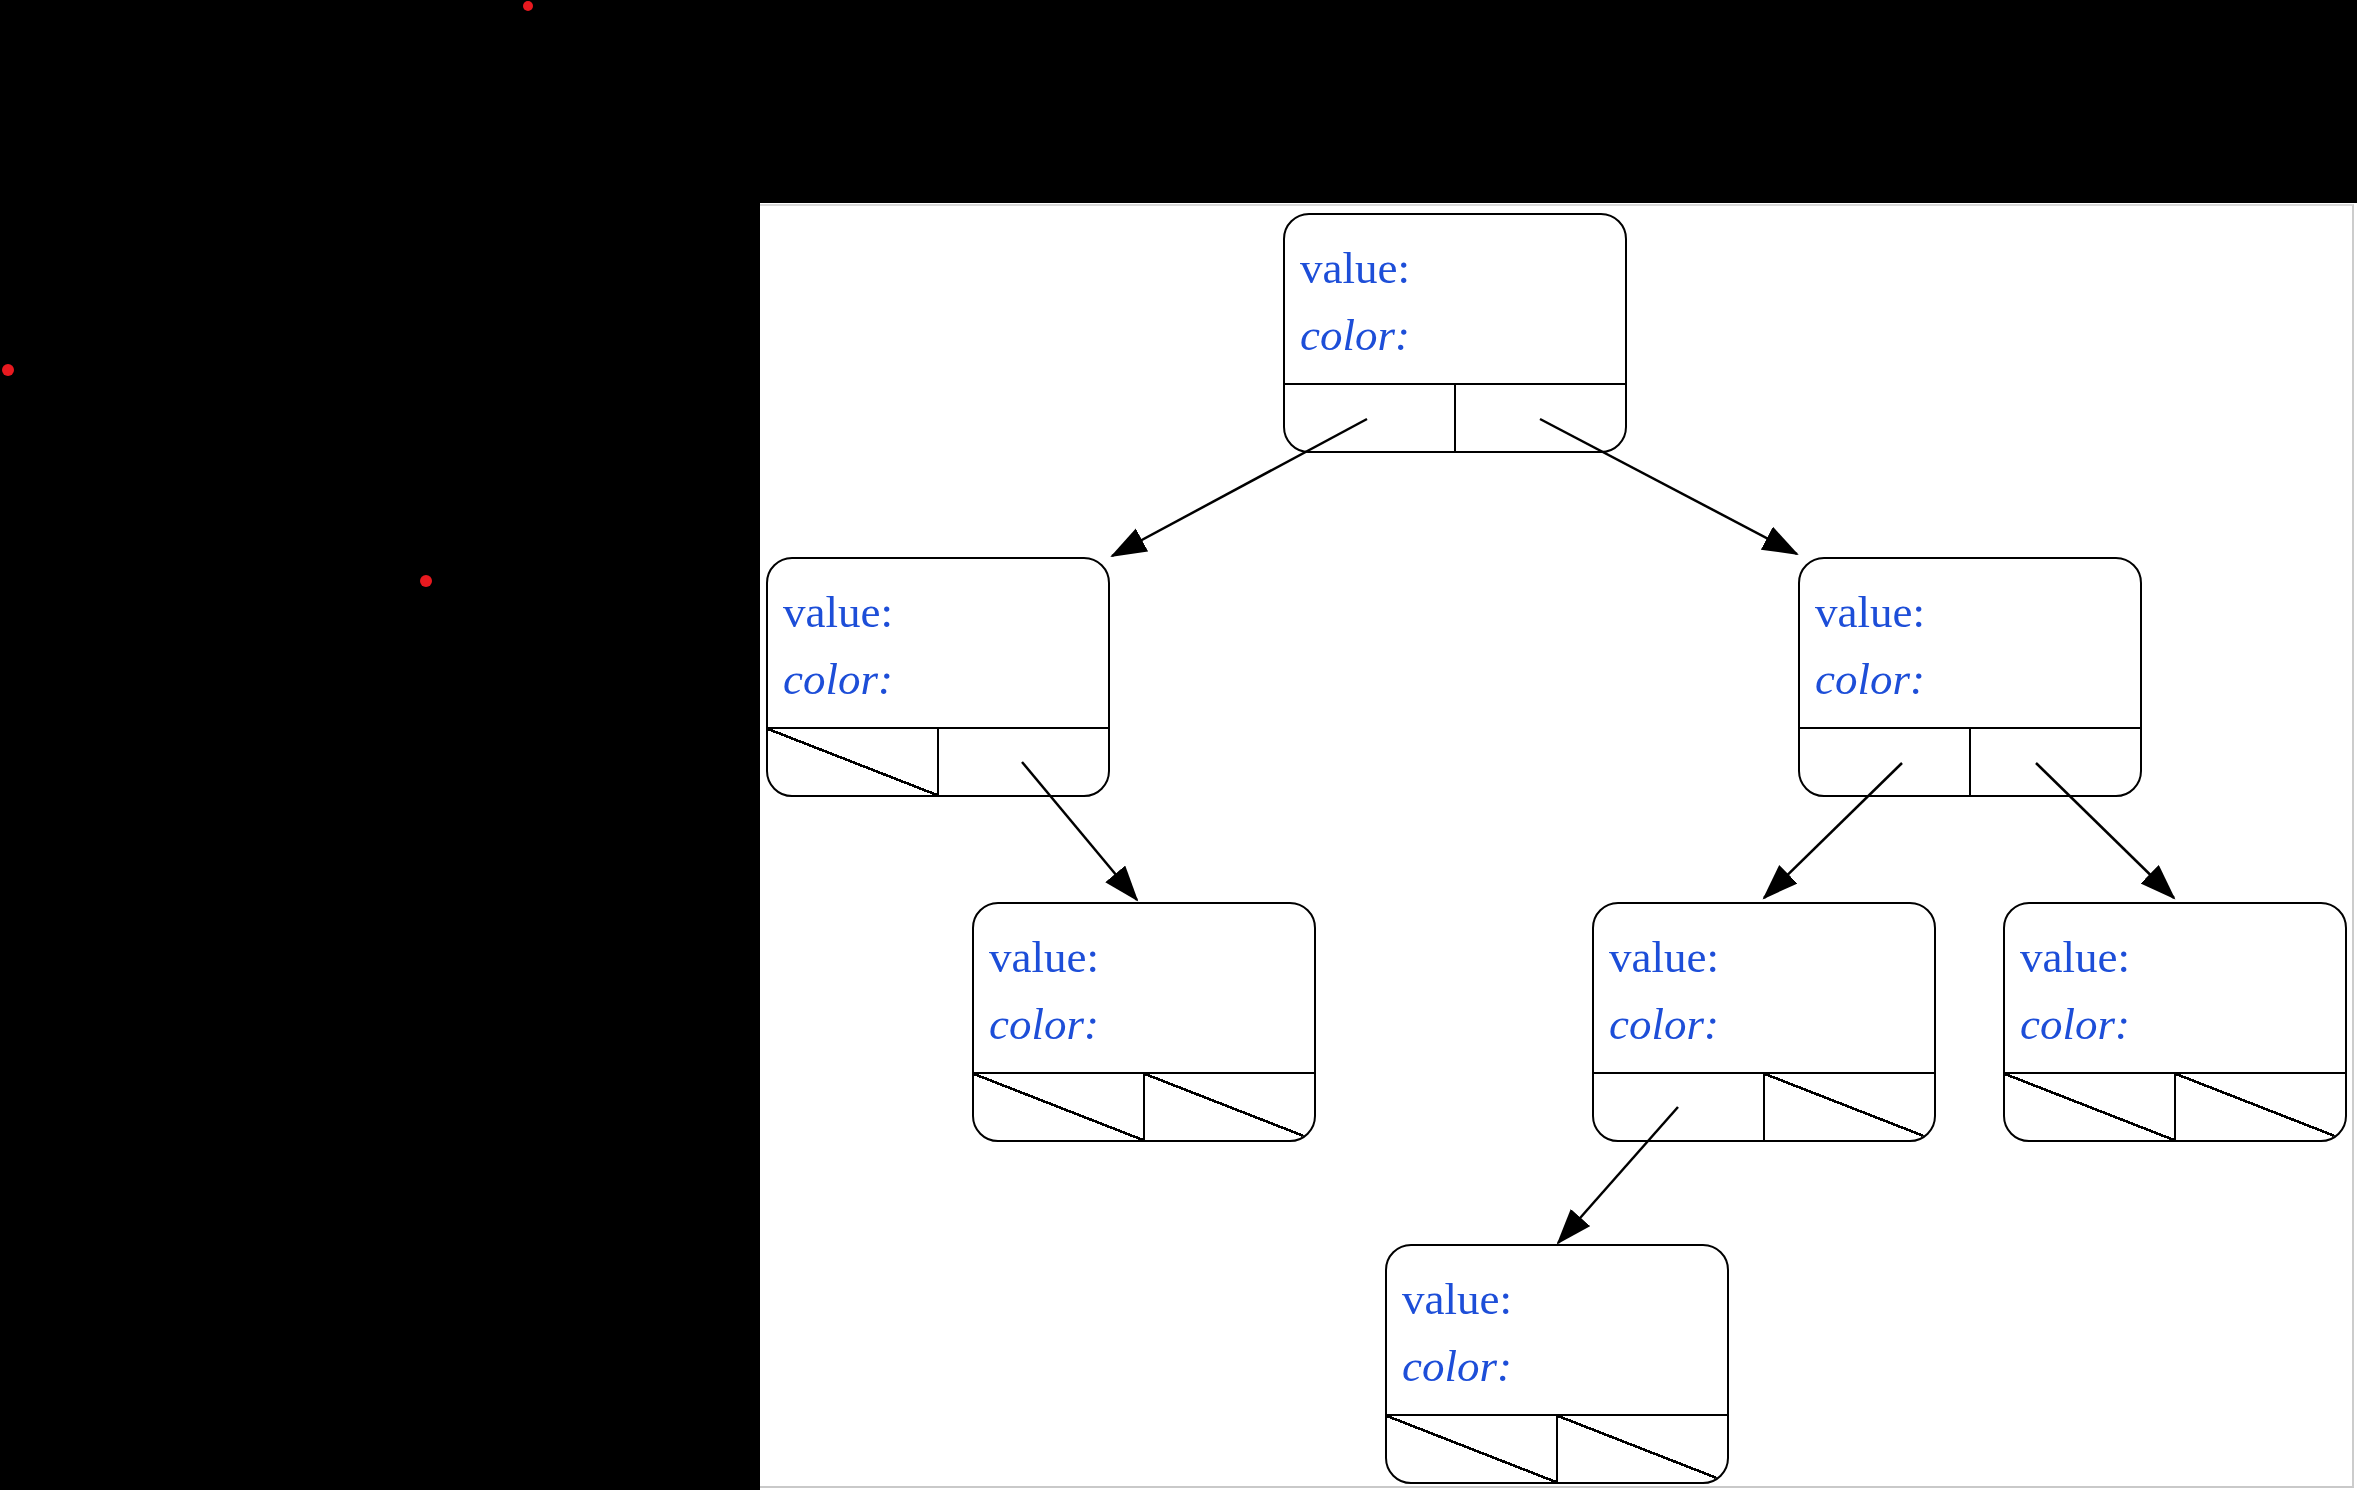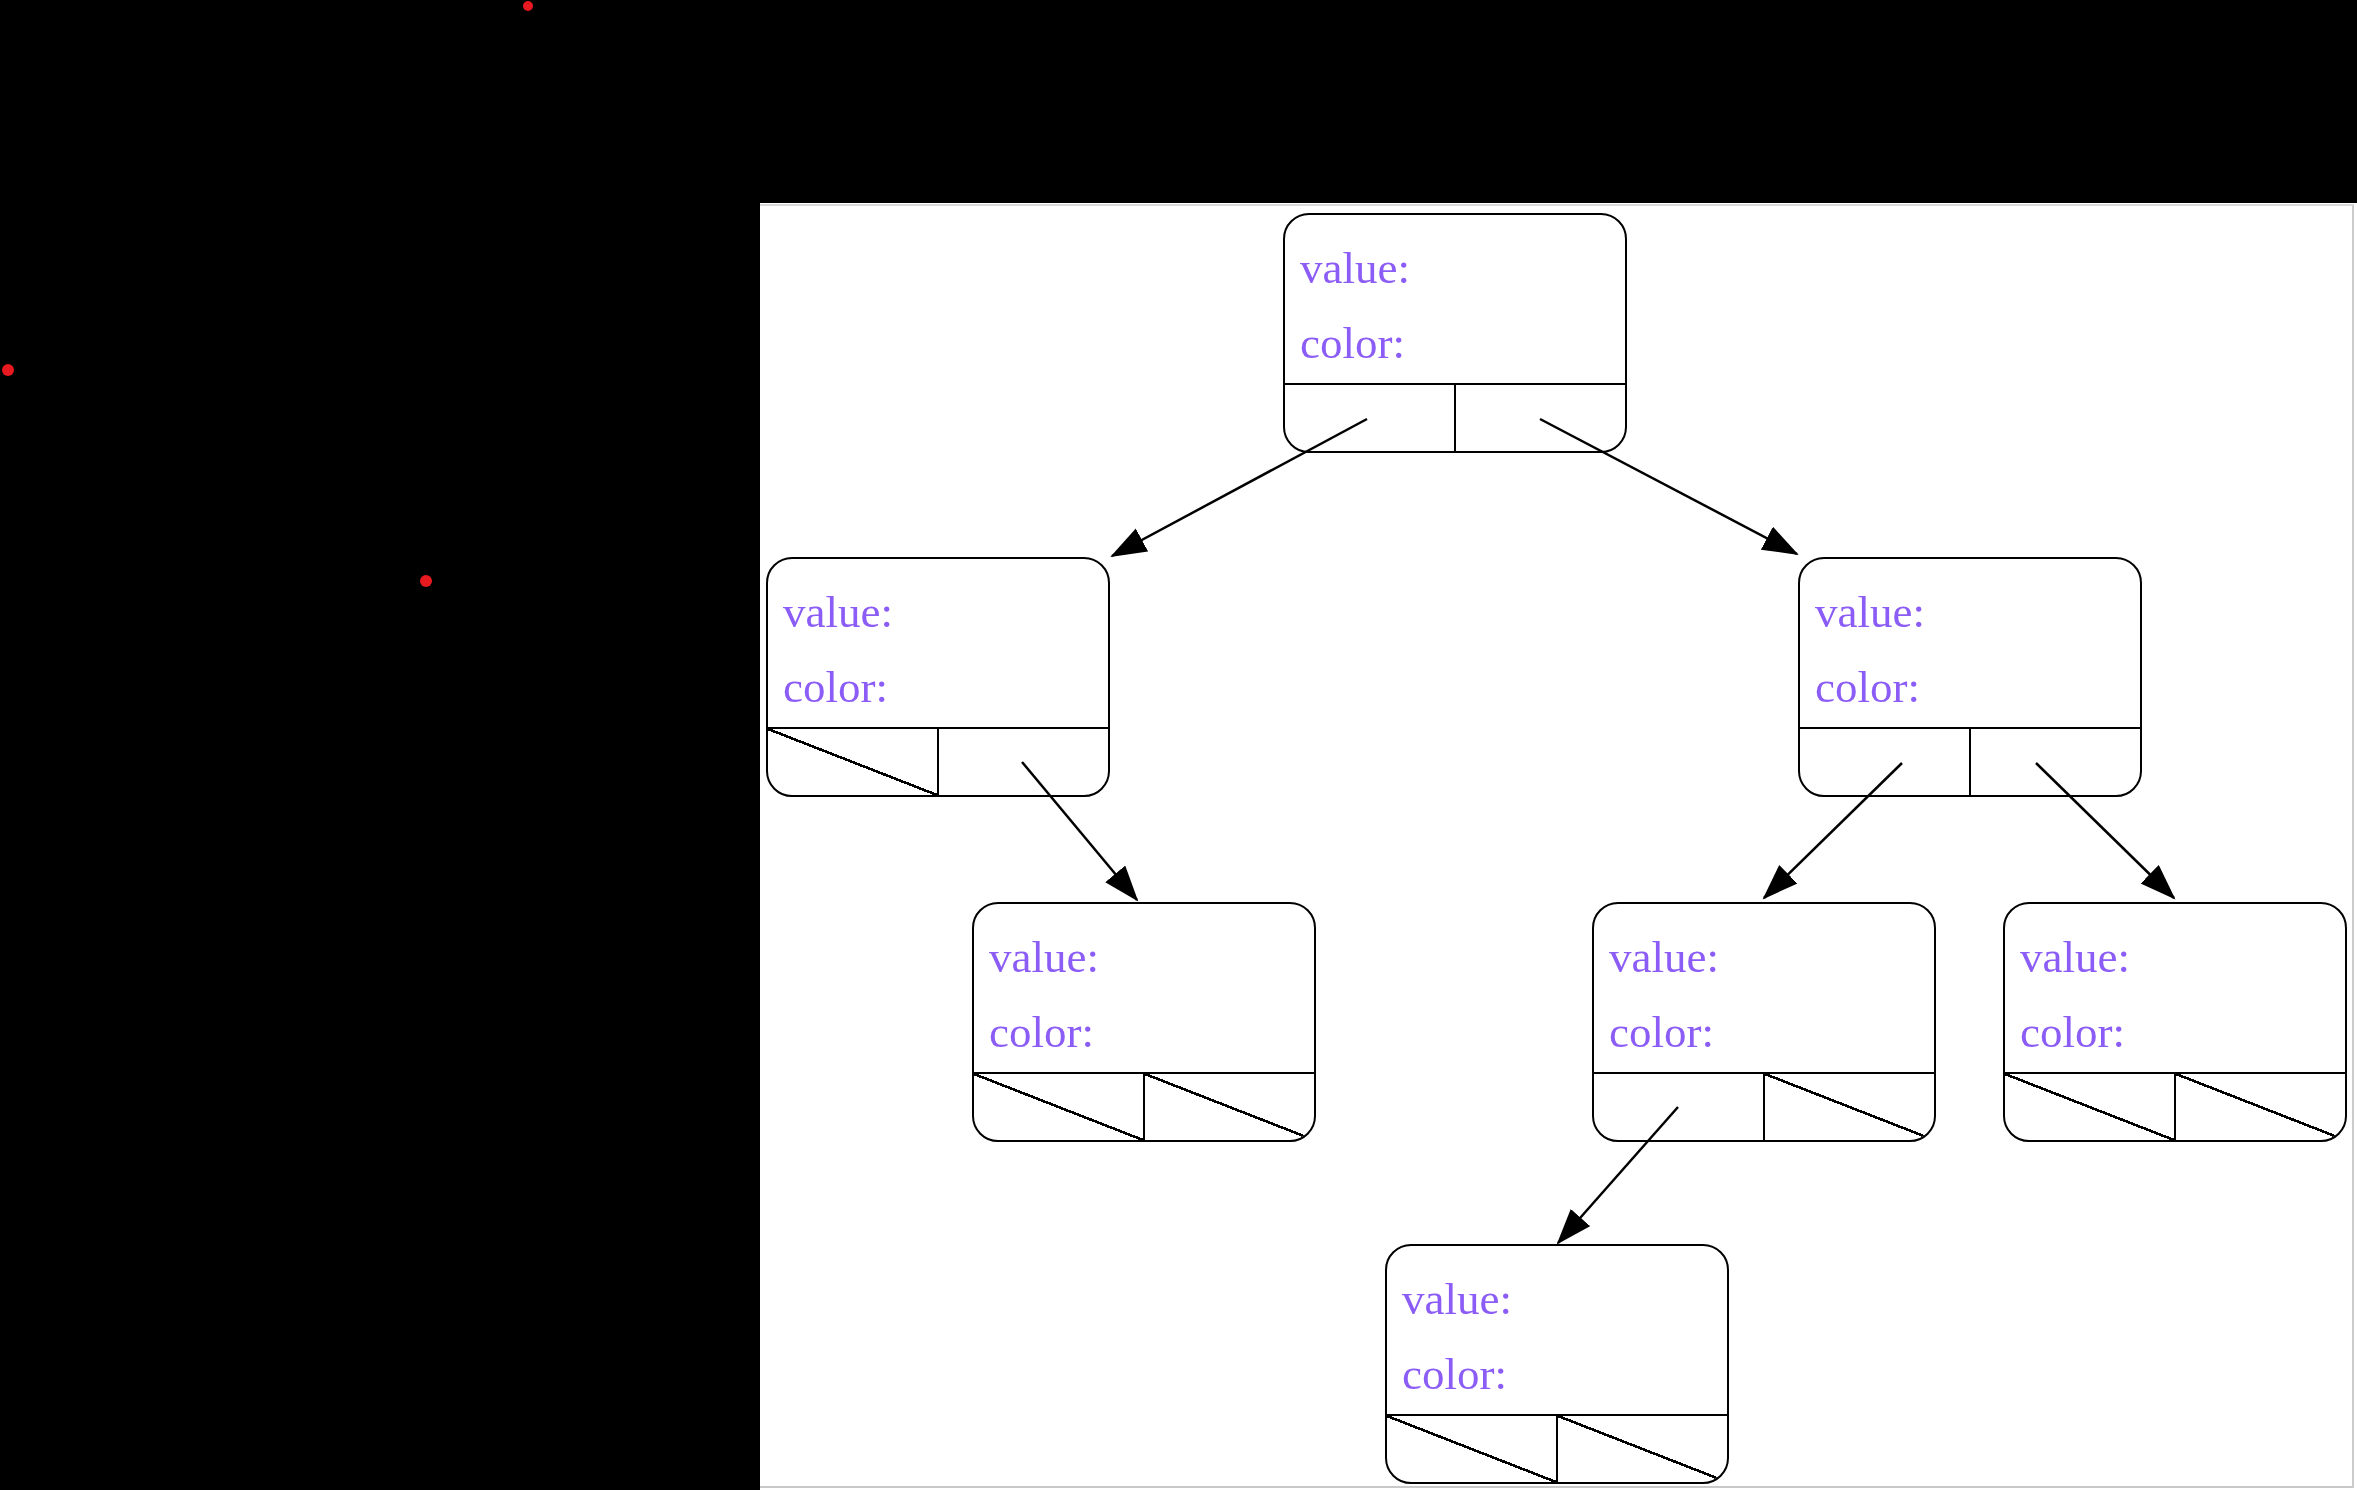--- a/index.html
+++ b/index.html
@@ -42,25 +42,25 @@
     background: #ffffff;
     border: 2px solid #000000;
     border-radius: 26px;
     overflow: hidden;
   }
   .field {
     position: absolute;
     left: 15px;
     font-size: 45px;
     line-height: 52px;
-    color: #8b5cf6;
+    color: #1d4ed8;
     white-space: nowrap;
   }
   .field-value { top: 27px; }
-  .field-color { top: 102px; }
+  .field-color { top: 94px; font-style: italic; }
   .ptr-row {
     position: absolute;
     left: 0;
     right: 0;
     top: 168px;
     bottom: 0;
     border-top: 2.5px solid #000000;
     display: flex;
   }
   .cell { flex: 1 1 0; position: relative; }

